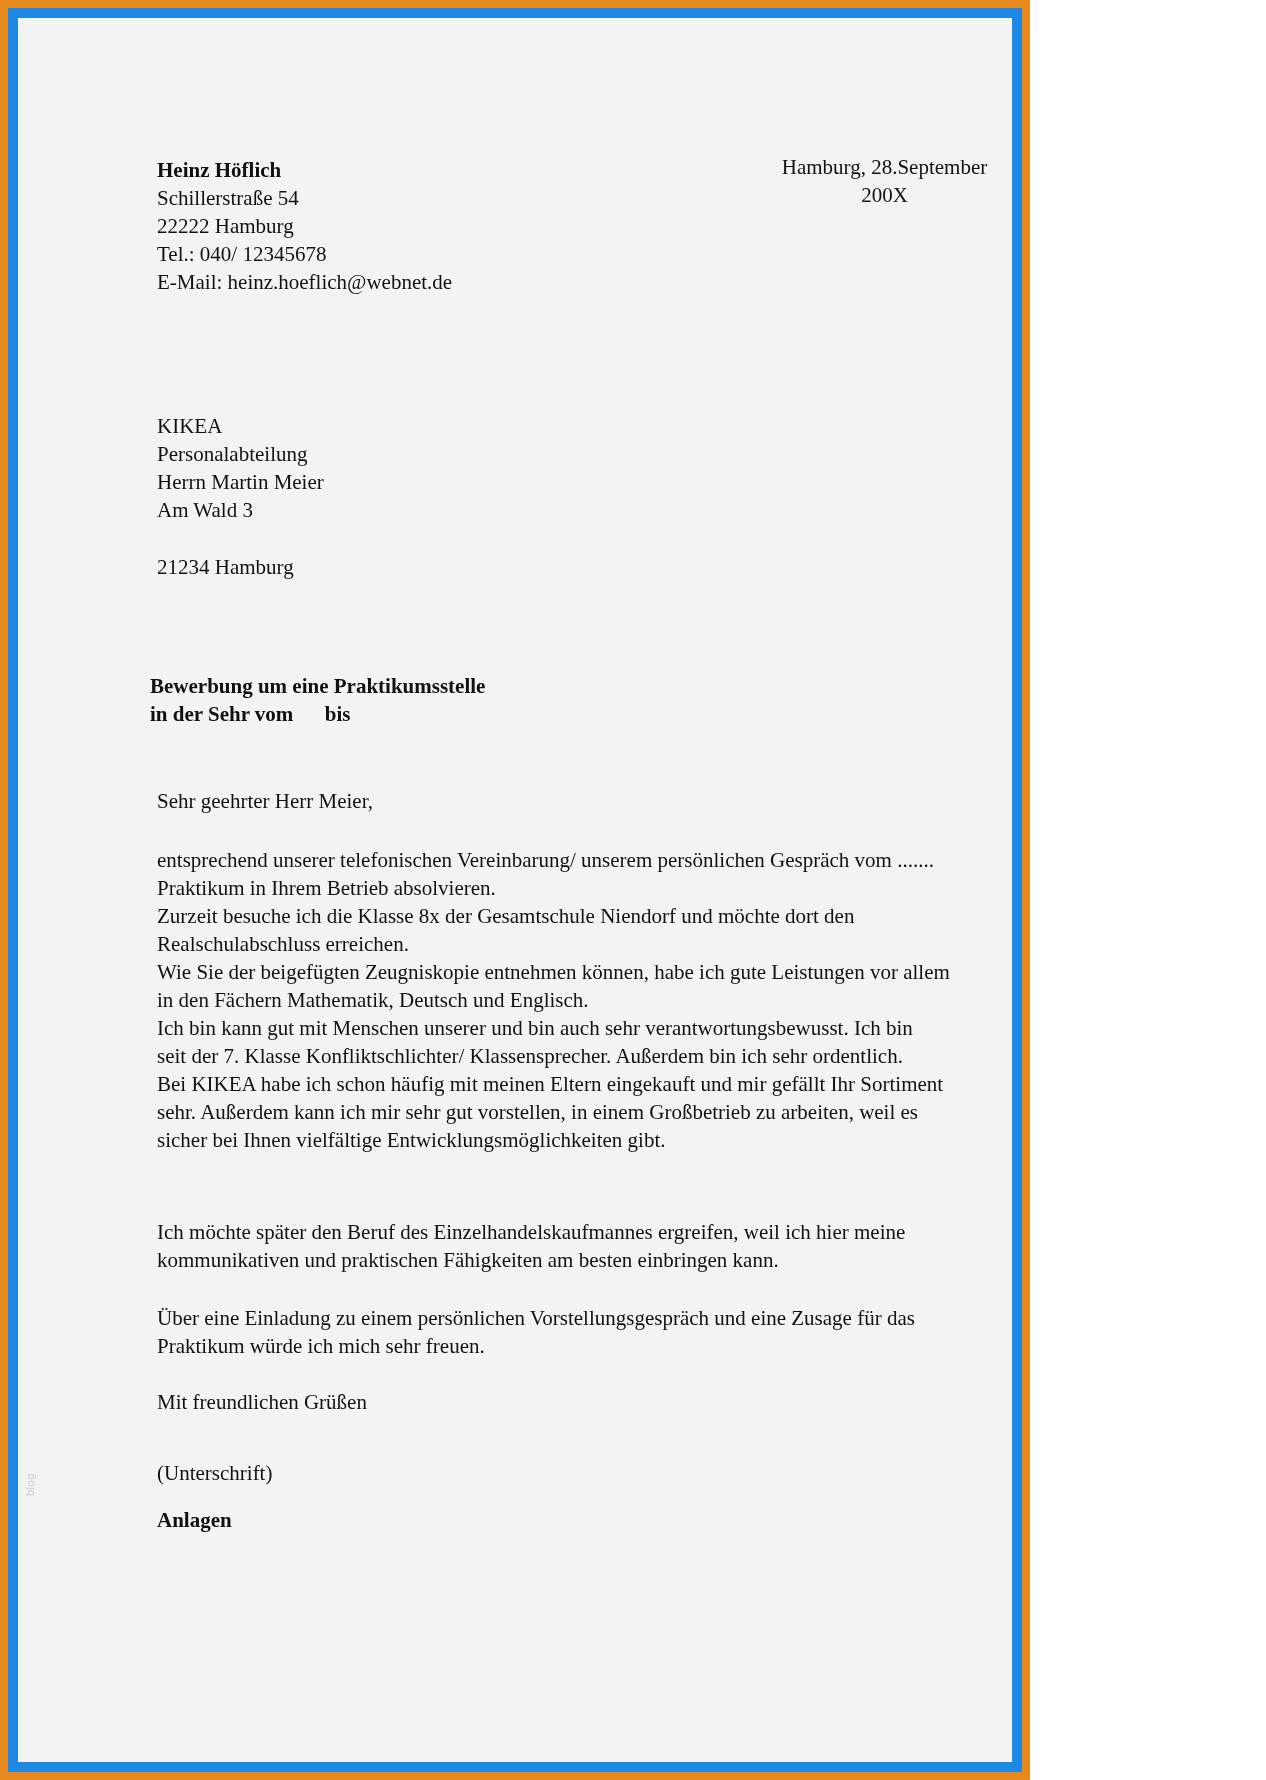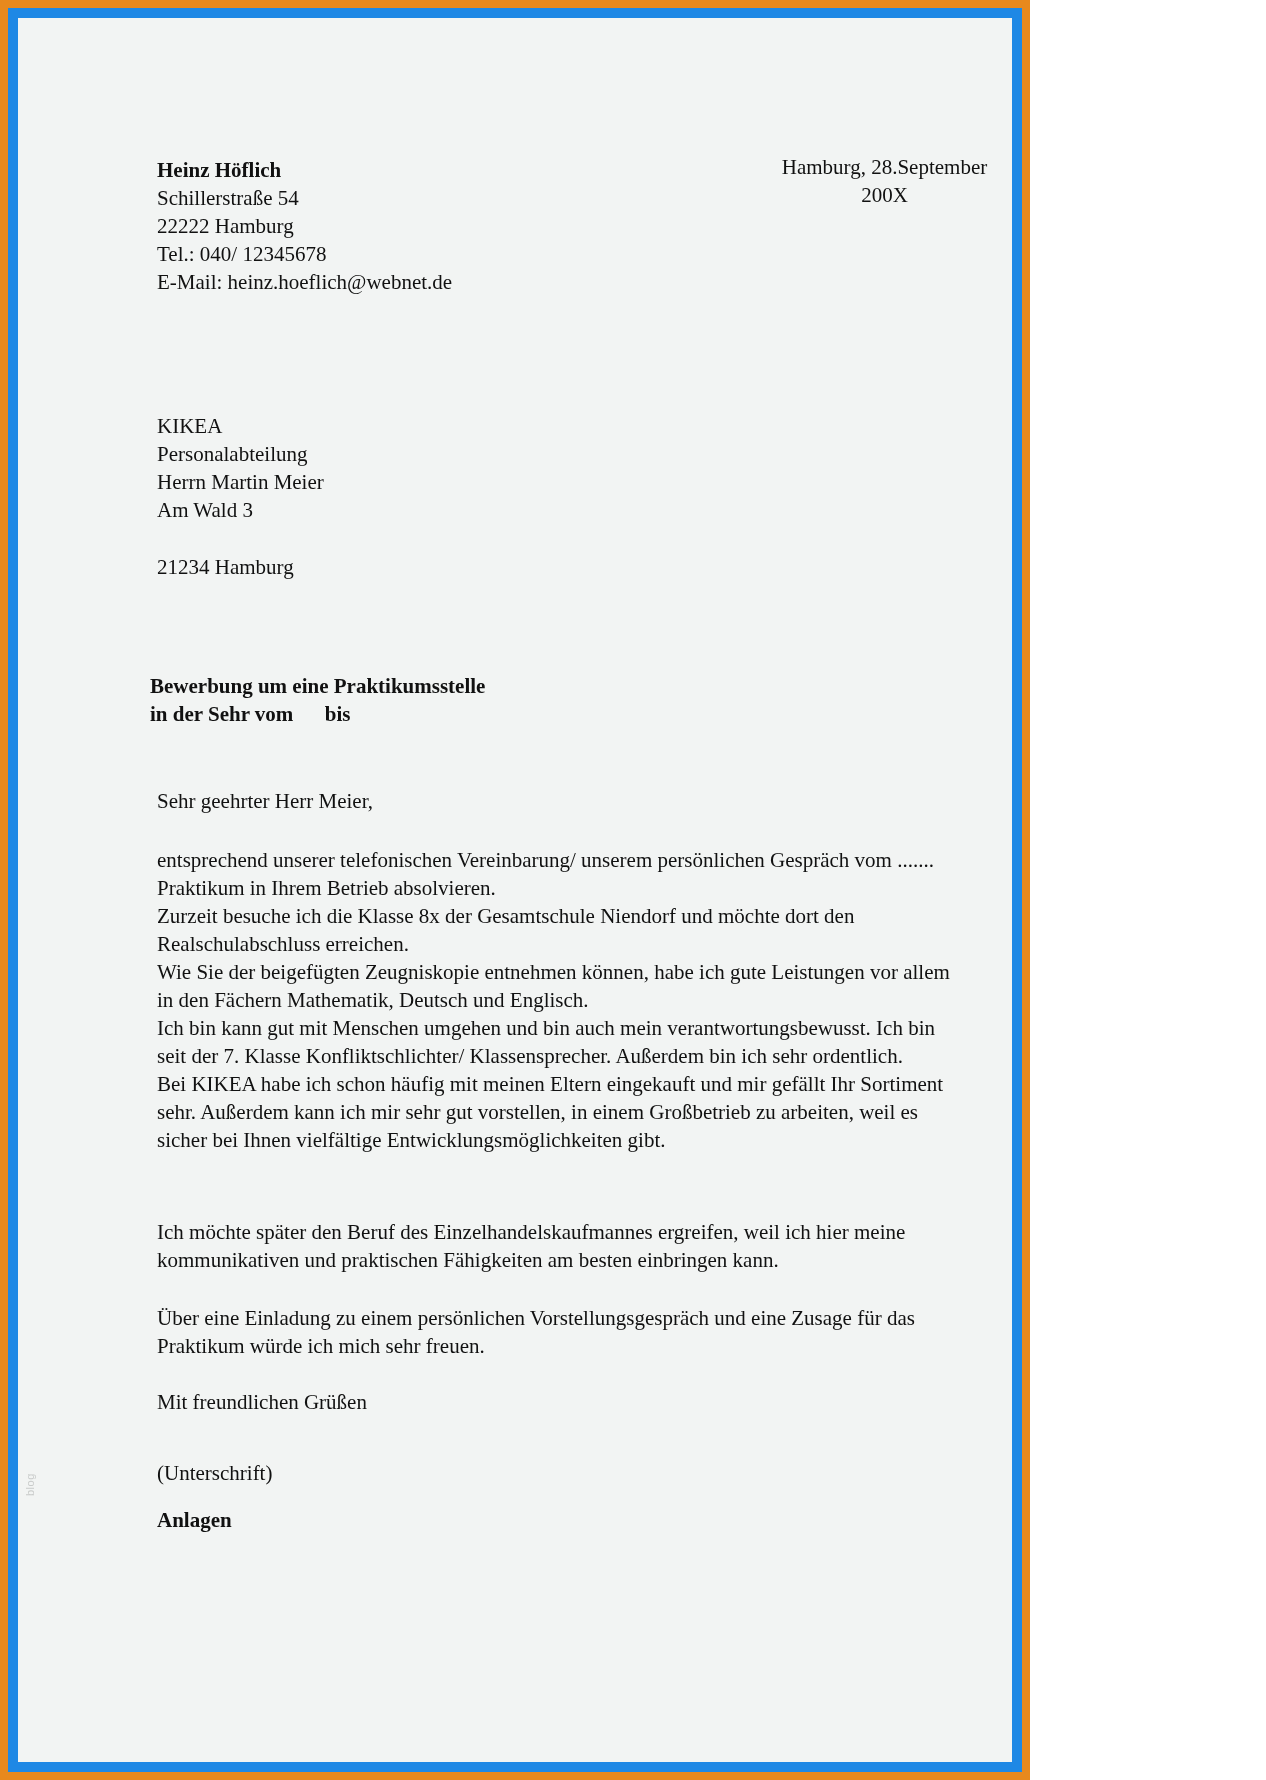--- a/index.html
+++ b/index.html
@@ -78,21 +78,21 @@
 
     <div class="block" style="left:139px; top:769px;">Sehr geehrter Herr Meier,</div>
 
     <div class="block" style="left:139px; top:828px;">
       <div class="line">entsprechend unserer telefonischen Vereinbarung/ unserem persönlichen Gespräch vom .......</div>
       <div class="line">Praktikum in Ihrem Betrieb absolvieren.</div>
       <div class="line">Zurzeit besuche ich die Klasse 8x der Gesamtschule Niendorf und möchte dort den</div>
       <div class="line">Realschulabschluss erreichen.</div>
       <div class="line">Wie Sie der beigefügten Zeugniskopie entnehmen können, habe ich gute Leistungen vor allem</div>
       <div class="line">in den Fächern Mathematik, Deutsch und Englisch.</div>
-      <div class="line">Ich bin kann gut mit Menschen umgehen und bin auch mein verantwortungsbewusst. Ich bin</div>
+      <div class="line">Ich bin kann gut mit Menschen unserer und bin auch sehr verantwortungsbewusst. Ich bin</div>
       <div class="line">seit der 7. Klasse Konfliktschlichter/ Klassensprecher. Außerdem bin ich sehr ordentlich.</div>
       <div class="line">Bei KIKEA habe ich schon häufig mit meinen Eltern eingekauft und mir gefällt Ihr Sortiment</div>
       <div class="line">sehr. Außerdem kann ich mir sehr gut vorstellen, in einem Großbetrieb zu arbeiten, weil es</div>
       <div class="line">sicher bei Ihnen vielfältige Entwicklungsmöglichkeiten gibt.</div>
     </div>
 
     <div class="block" style="left:139px; top:1200px;">
       <div class="line">Ich möchte später den Beruf des Einzelhandelskaufmannes ergreifen, weil ich hier meine</div>
       <div class="line">kommunikativen und praktischen Fähigkeiten am besten einbringen kann.</div>
     </div>

